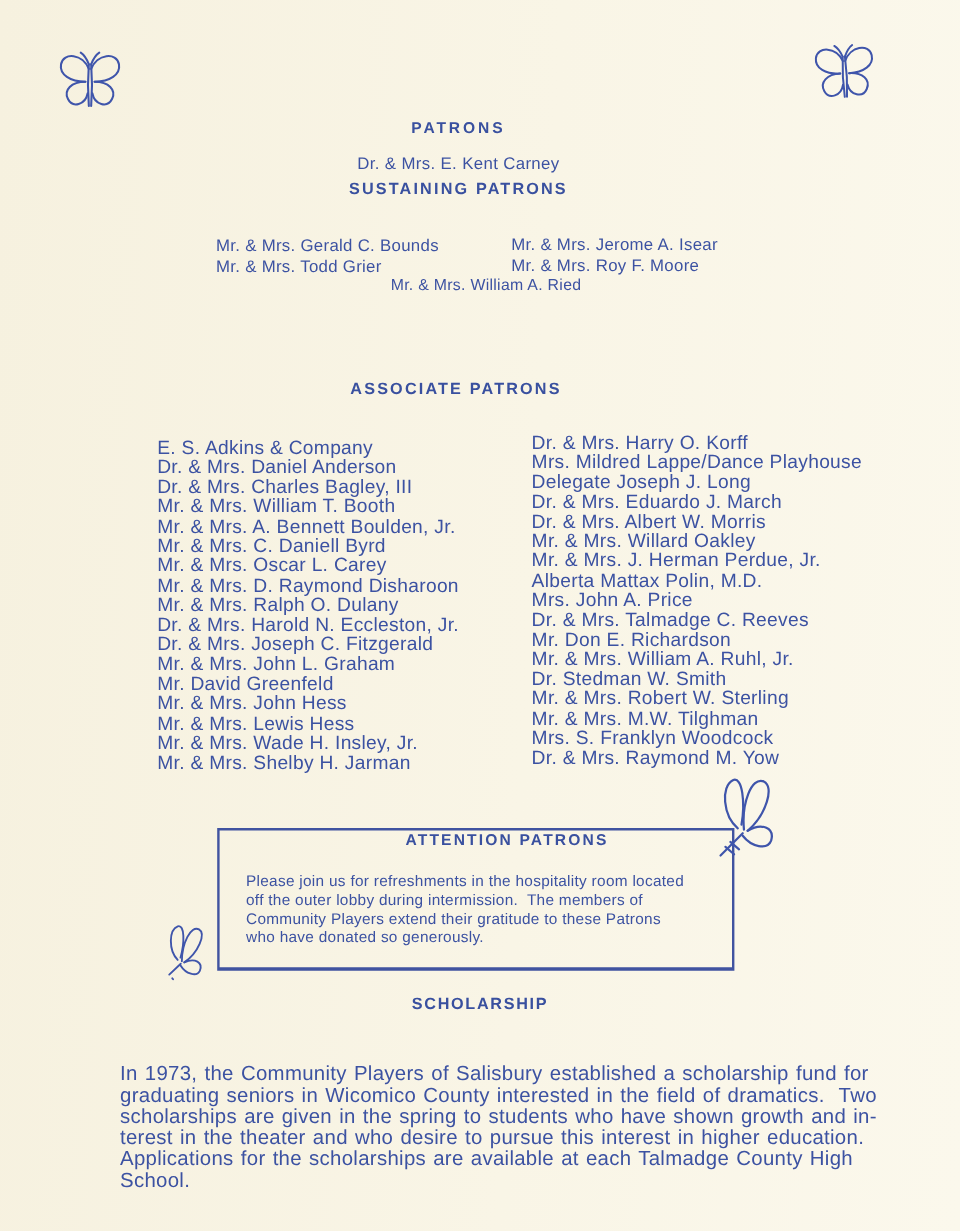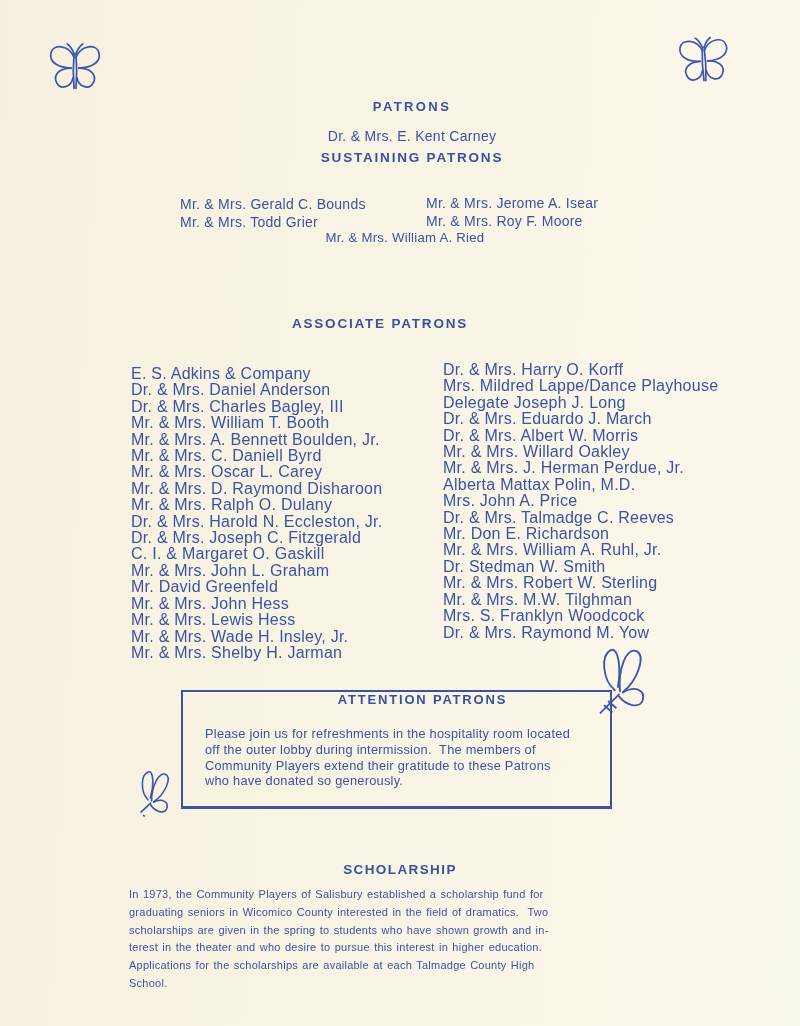--- a/index.html
+++ b/index.html
@@ -19,43 +19,43 @@
   .abs{position:absolute;}
   .center{text-align:center;}
   .heading{
     font-weight:bold;
     font-size:13.5px;
     letter-spacing:1.8px;
     color:#39509f;
   }
   .line{white-space:pre;}
   
-  .topblock{left:16px;width:764px;padding-left:14px;}
+  .topblock{left:0;width:764px;}
   .patrons-title{top:99px;font-size:13px;letter-spacing:2.4px;}
   .carney{top:128px;font-size:14px;letter-spacing:.3px;}
   .sustaining-title{top:150px;}
   .sus-col{font-size:14px;line-height:17.6px;letter-spacing:.25px;}
   .sus-left{left:180px;top:196px;}
   .sus-right{left:426px;top:195px;}
   .sus-center{left:0;width:810px;top:230px;font-size:13.2px;letter-spacing:.25px;}
   .associate-title{left:0;width:760px;top:316px;}
   .assoc-col{font-size:16px;line-height:16.4px;letter-spacing:.25px;}
   .assoc-left{left:131px;top:366px;}
   .assoc-right{left:443px;top:362px;}
   .attention-box{
     left:181px;top:690px;width:427px;height:114px;
     border:2px solid #4053a0;
     border-bottom-width:3px;
     background:transparent;
     z-index:1;
   }
   .attn-title{padding-left:52px;text-align:center;font-size:13px;}
   .attn-body{margin-top:19px;padding-left:22px;font-size:12.8px;line-height:15.8px;letter-spacing:.25px;}
-  .scholarship-title{left:0;width:800px;top:862px;letter-spacing:1.4px;}
-  .sch-body{left:129px;top:886px;font-size:11px;line-height:17.8px;letter-spacing:.25px;word-spacing:1px;}
+  .scholarship-title{left:0;width:800px;top:829px;letter-spacing:1.4px;}
+  .sch-body{left:100px;top:886px;font-size:17px;line-height:17.8px;letter-spacing:.25px;word-spacing:1px;}
   .butterfly{color:#3f55ab;z-index:2;}
   .butterfly svg{display:block;width:100%;height:100%;}
   .bf-tl{left:44px;top:42px;width:62px;height:56px;}
   .bf-tr{left:674px;top:36px;width:60px;height:54px;transform:rotate(-3deg);}
   .bf-side{left:592px;top:645px;width:58px;height:72px;}
   .bf-small{left:133px;top:769px;width:40px;height:50px;transform:rotate(6deg);}
 </style>
 </head>
 <body>
 
@@ -106,21 +106,20 @@
     <div class="line">Dr. &amp; Mrs. Daniel Anderson</div>
     <div class="line">Dr. &amp; Mrs. Charles Bagley, III</div>
     <div class="line">Mr. &amp; Mrs. William T. Booth</div>
     <div class="line">Mr. &amp; Mrs. A. Bennett Boulden, Jr.</div>
     <div class="line">Mr. &amp; Mrs. C. Daniell Byrd</div>
     <div class="line">Mr. &amp; Mrs. Oscar L. Carey</div>
     <div class="line">Mr. &amp; Mrs. D. Raymond Disharoon</div>
     <div class="line">Mr. &amp; Mrs. Ralph O. Dulany</div>
     <div class="line">Dr. &amp; Mrs. Harold N. Eccleston, Jr.</div>
     <div class="line">Dr. &amp; Mrs. Joseph C. Fitzgerald</div>
-    <div class="line">C. I. &amp; Margaret O. Gaskill</div>
     <div class="line">Mr. &amp; Mrs. John L. Graham</div>
     <div class="line">Mr. David Greenfeld</div>
     <div class="line">Mr. &amp; Mrs. John Hess</div>
     <div class="line">Mr. &amp; Mrs. Lewis Hess</div>
     <div class="line">Mr. &amp; Mrs. Wade H. Insley, Jr.</div>
     <div class="line">Mr. &amp; Mrs. Shelby H. Jarman</div>
   </div>
   <div class="abs assoc-col assoc-right">
     <div class="line">Dr. &amp; Mrs. Harry O. Korff</div>
     <div class="line">Mrs. Mildred Lappe/Dance Playhouse</div>

